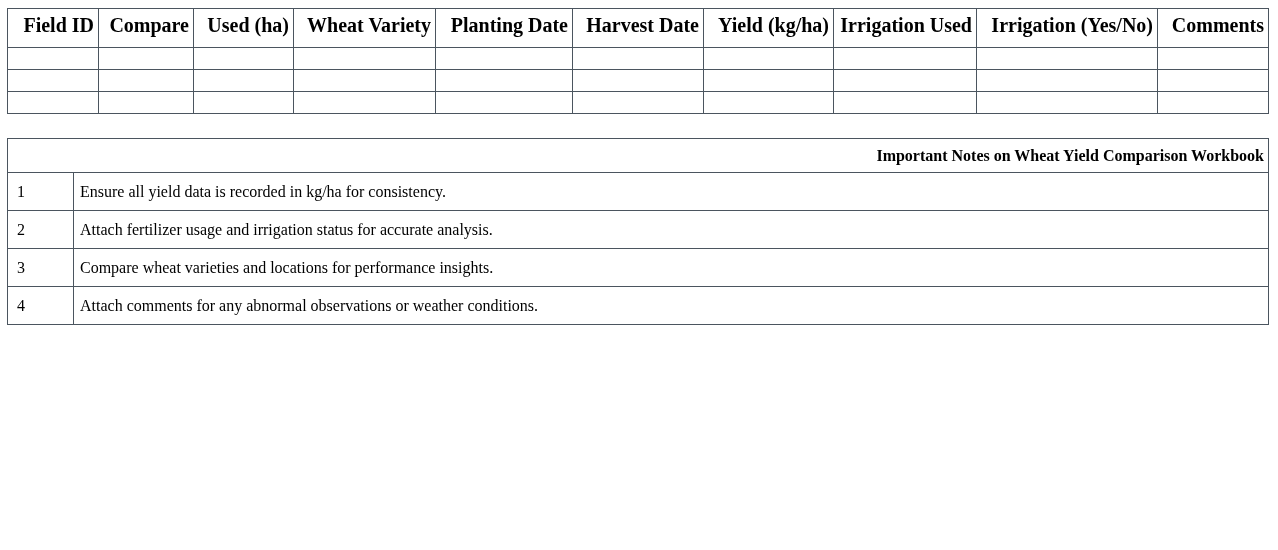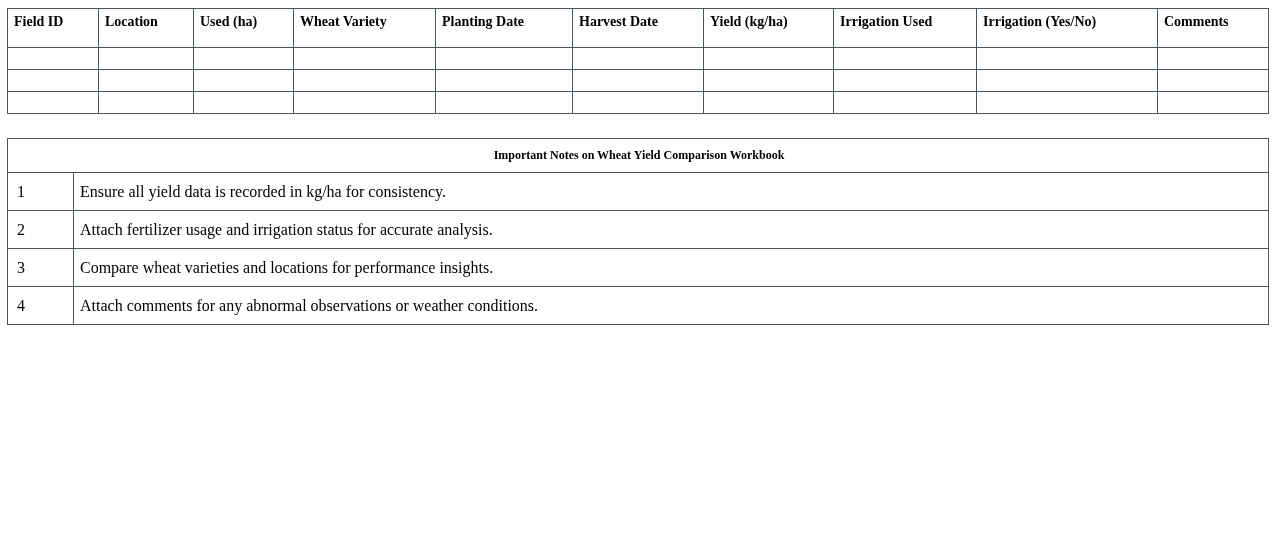--- a/index.html
+++ b/index.html
@@ -25,38 +25,38 @@
   }
   #fields-table { top: 8px; }
   #notes-table  { top: 138px; }
   th, td {
     border: 1px solid #4b555f;
     overflow: hidden;
     white-space: nowrap;
   }
   
   #fields-table th {
-    font-size: 14px;
+    font-size: 20px;
     font-weight: bold;
-    text-align: left;
+    text-align: right;
     vertical-align: top;
     padding: 5px 4px 0 6px;
     height: 33px;
     box-sizing: content-box;
     margin-top: 21px;
   }
   #fields-table td.empty-cell {
     height: 21px;
     padding: 0;
   }
   
   #notes-table th.notes-title-cell {
-    font-size: 12px;
+    font-size: 16px;
     font-weight: bold;
-    text-align: center;
+    text-align: right;
     vertical-align: middle;
     padding: 0 4px 0 6px;
     height: 33px;
   }
   #notes-table td {
     font-size: 16px;
     vertical-align: middle;
     height: 37px;
   }
   #notes-table td.note-number { padding: 0 4px 0 9px; }
@@ -74,21 +74,21 @@
       <col style="width:137px">
       <col style="width:131px">
     <col style="width:130px">
       <col style="width:143px">
       <col style="width:181px">
     <col style="width:111px">
   </colgroup>
   <thead>
     <tr>
       <th>Field ID</th>
-      <th>Location</th>
+      <th>Compare</th>
       <th>Used (ha)</th>
       <th>Wheat Variety</th>
       <th>Planting Date</th>
       <th>Harvest Date</th>
       <th>Yield (kg/ha)</th>
       <th>Irrigation Used</th>
       <th>Irrigation (Yes/No)</th>
       <th>Comments</th>
     </tr>
   </thead>

